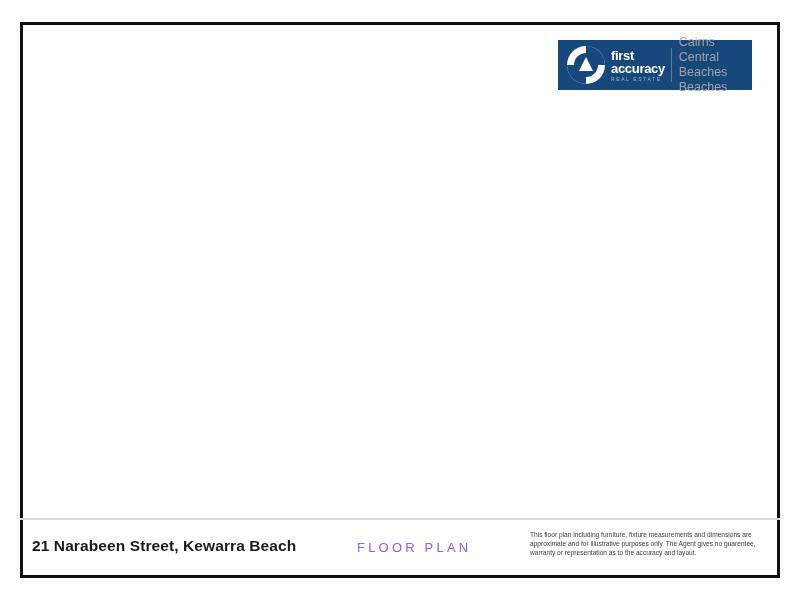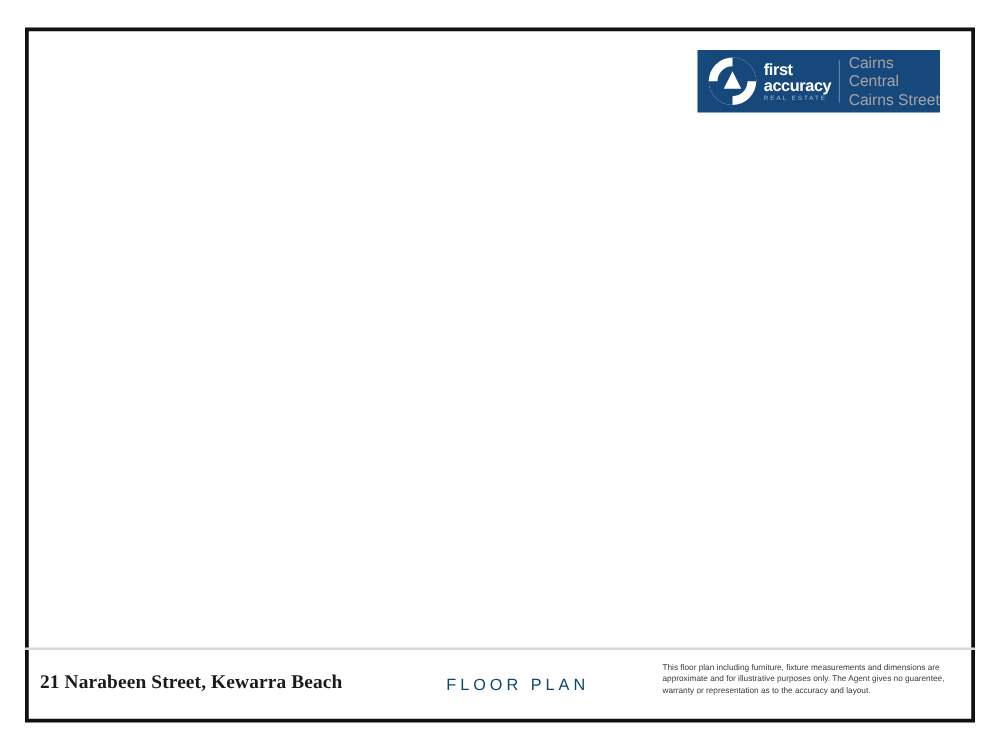--- a/index.html
+++ b/index.html
@@ -42,25 +42,25 @@
   }
   #logo-div { width: 1px; height: 34px; background: #5c7ea6; margin: 0 7px 0 6px; }
   #logo-branch { color: #a3a3a3; font-size: 12.5px; line-height: 15px; }
 
   
   #plan { position: absolute; left: 0; top: 0; width: 800px; height: 600px; }
 
   
   #addr {
     position: absolute; left: 32px; top: 537px;
-    font-size: 15.5px; color: #1a1a1a; font-weight: bold; letter-spacing: 0.1px; font-family: Liberation Serif, serif;
+    font-size: 15.5px; color: #1a1a1a; font-weight: bold; letter-spacing: 0.1px;
   }
   #fp-title {
     position: absolute; left: 357px; top: 540px;
-    font-size: 13px; color: #0c4a6e; letter-spacing: 3.2px;
+    font-size: 13px; color: #8b5cf6; letter-spacing: 3.2px;
   }
   #disclaimer {
     position: absolute; left: 530px; top: 530px;
     width: 250px; font-size: 6.6px; line-height: 9.2px; color: #3a3a3a;
   }
 
   
   .lbl { position: absolute; text-align: center; color: #1a1a1a;
          font-size: 9.5px; line-height: 11.5px; white-space: nowrap; }
   .lbl.big { font-size: 10px; }
@@ -418,21 +418,21 @@
       <polygon points="21,13 28,27 14,27" fill="#ffffff"></polygon>
     </svg>
     <div id="logo-word">
       <span class="lw1">first</span>
       <span class="lw2">accuracy</span>
       <span class="lw3">REAL ESTATE</span>
     </div>
     <div id="logo-div"></div>
     <div id="logo-branch">
       <div>Cairns Central</div>
-      <div>Cairns Street</div>
+      <div>Beaches Beaches</div>
     </div>
   </div>
 
   <div id="addr">21 Narabeen Street, Kewarra Beach</div>
   <div id="fp-title">FLOOR PLAN</div>
   <div id="disclaimer">This floor plan including furniture, fixture measurements and dimensions are approximate and for illustrative purposes only. The Agent gives no guarentee, warranty or representation as to the accuracy and layout.</div>
 
 </div>
 
 </body></html>

